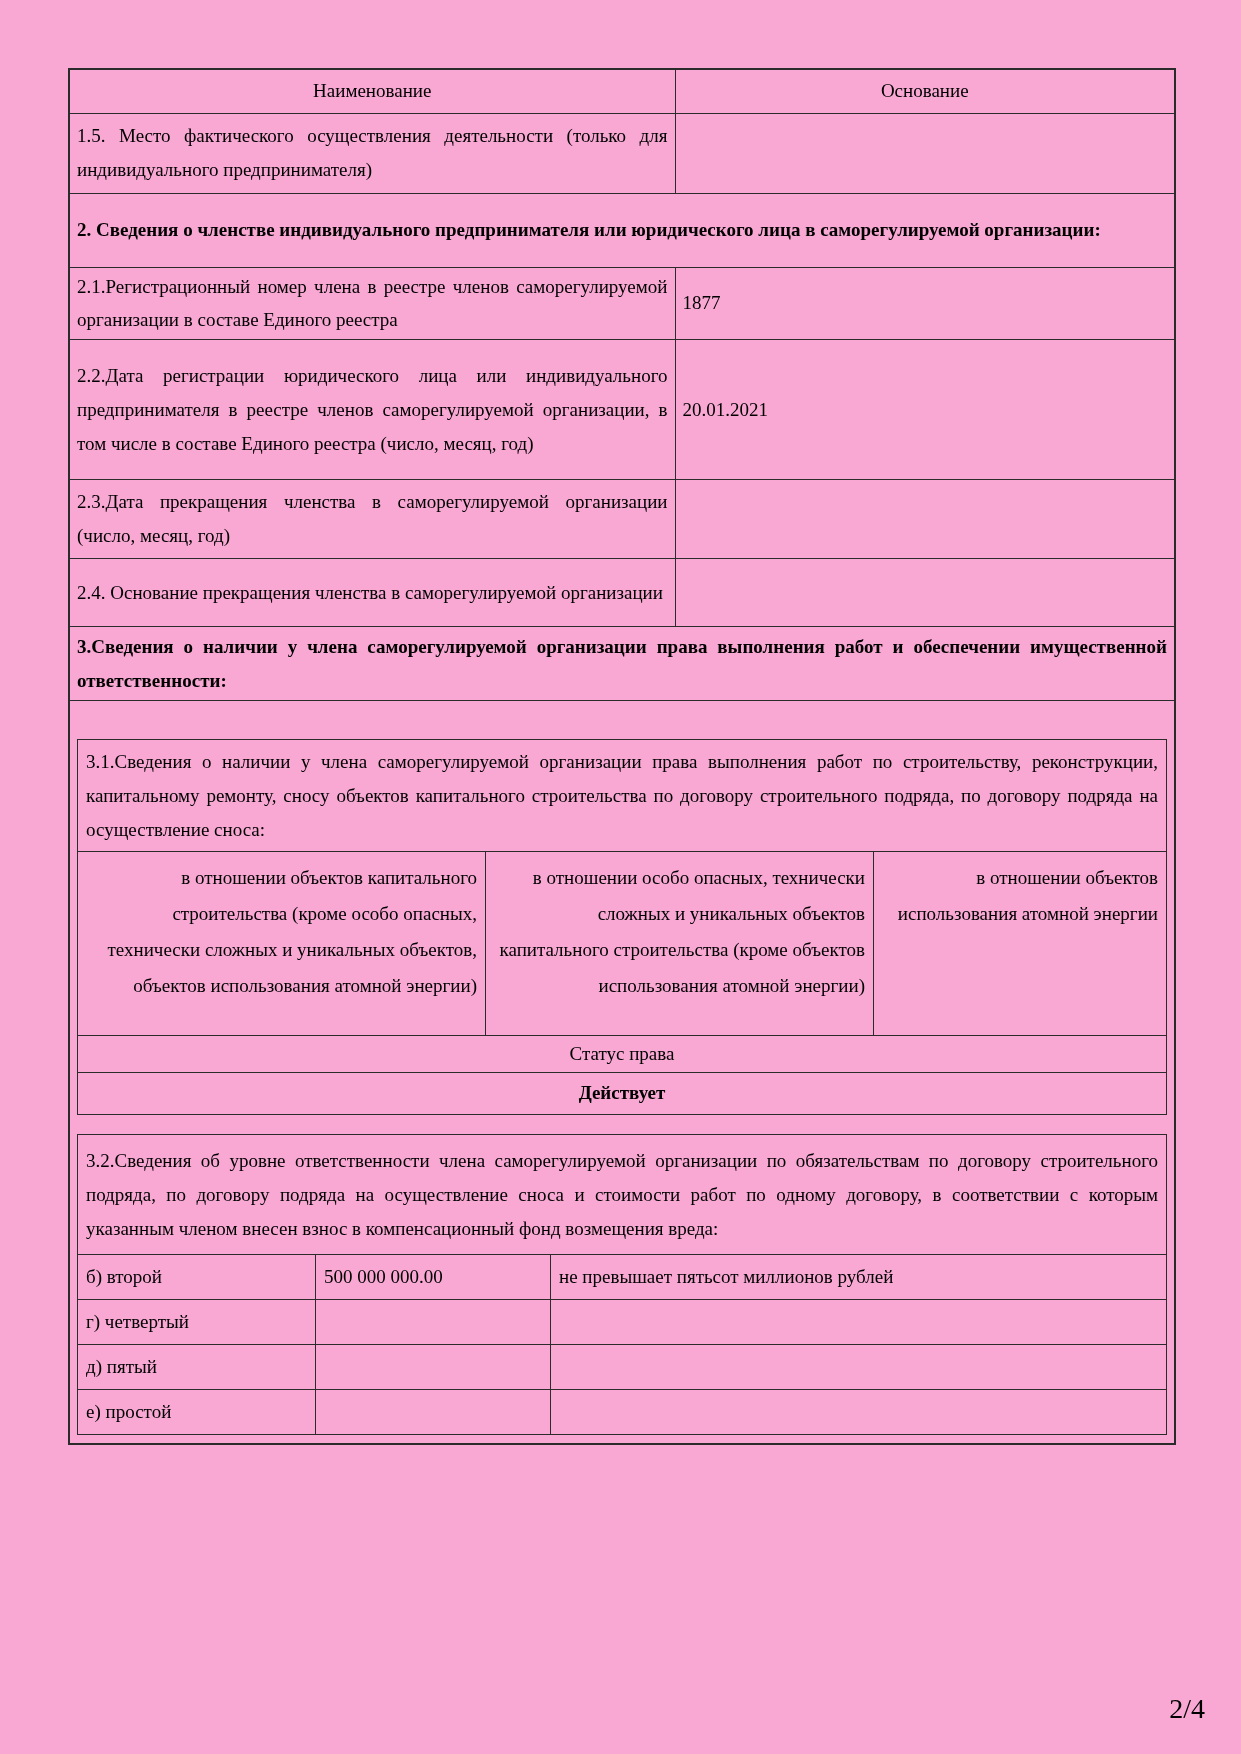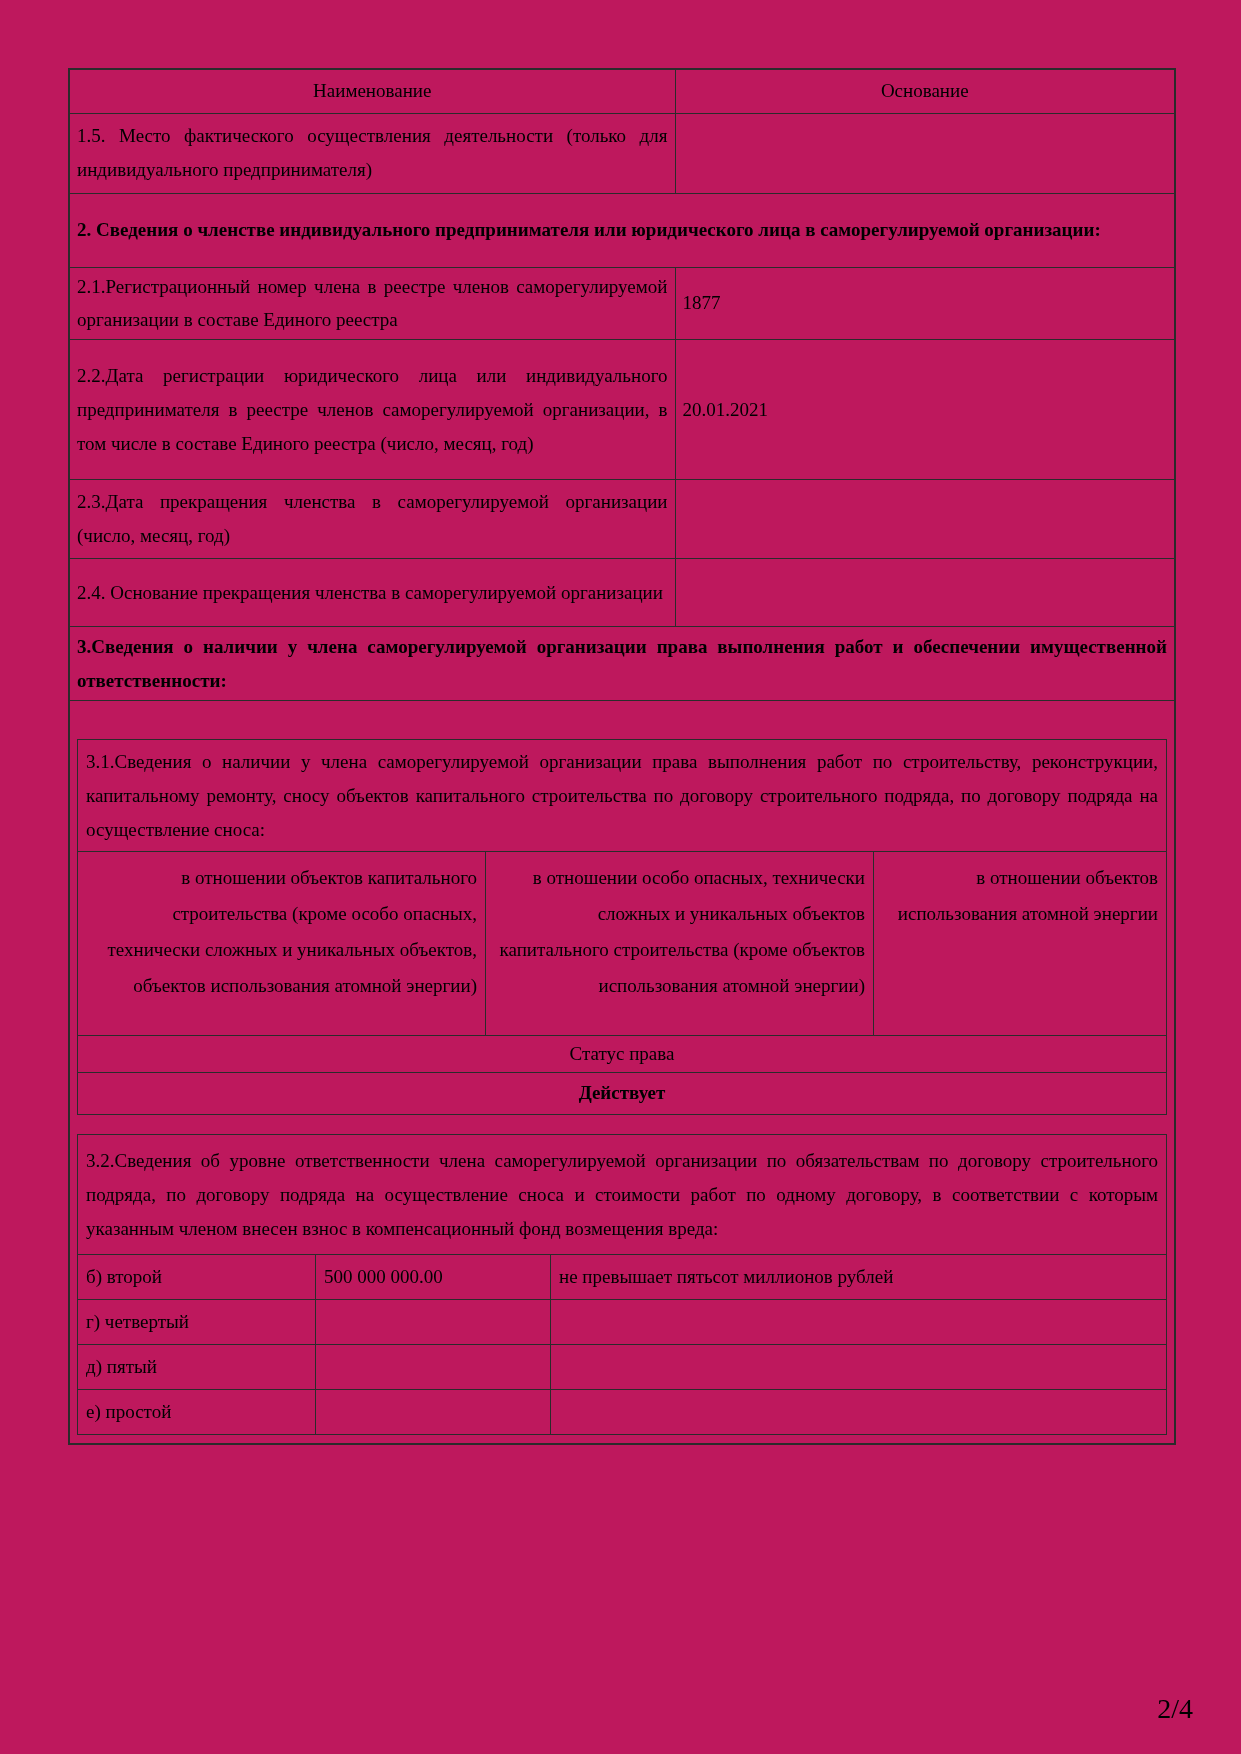--- a/index.html
+++ b/index.html
@@ -4,21 +4,21 @@
 <style>
   html, body {
     margin: 0;
     padding: 0;
     background: #ffffff;
   }
   .page {
     position: relative;
     width: 1241px;
     height: 1754px;
-    background: #be185d;
+    background: #f9a8d4;
     font-family: "Liberation Serif", "DejaVu Serif", serif;
     font-size: 19px;
     color: #000000;
     overflow: hidden;
   }
   table.doc-table {
     position: absolute;
     left: 68px;
     top: 68px;
     width: 1106px;
@@ -75,21 +75,21 @@
   tr.status-label-row > td { line-height: 1.3; }
   tr.status-value-row { height: 42px; }
   tr.status-value-row > td { line-height: 1.4; }
 
   tr.intro32 { height: 120px; }
   tr.lvl { height: 45px; }
 
   .page-number {
     position: absolute;
     top: 1692px;
-    right: 48px;
+    right: 36px;
     font-size: 28px;
     line-height: 1.2;
     color: #000000;
   }
 </style>
 </head>
 <body>
 
 <div class="page">
 

